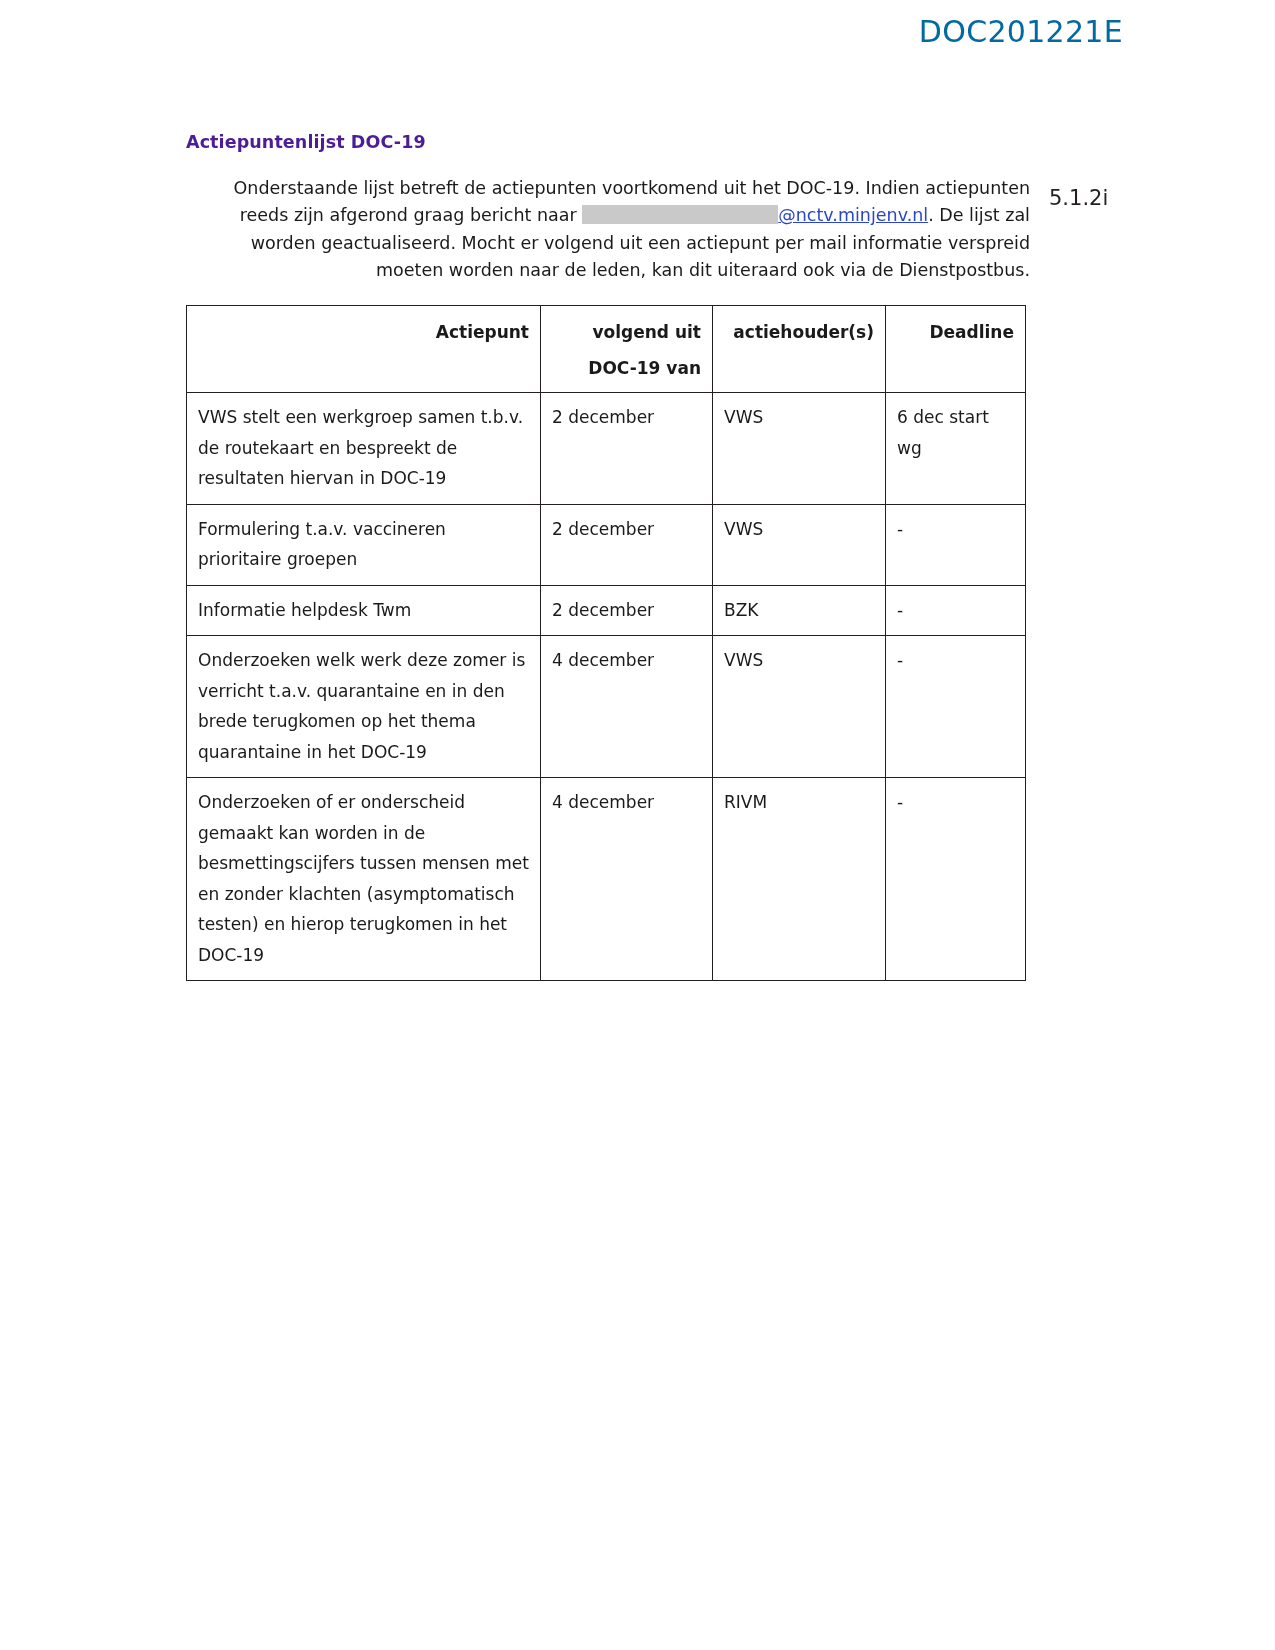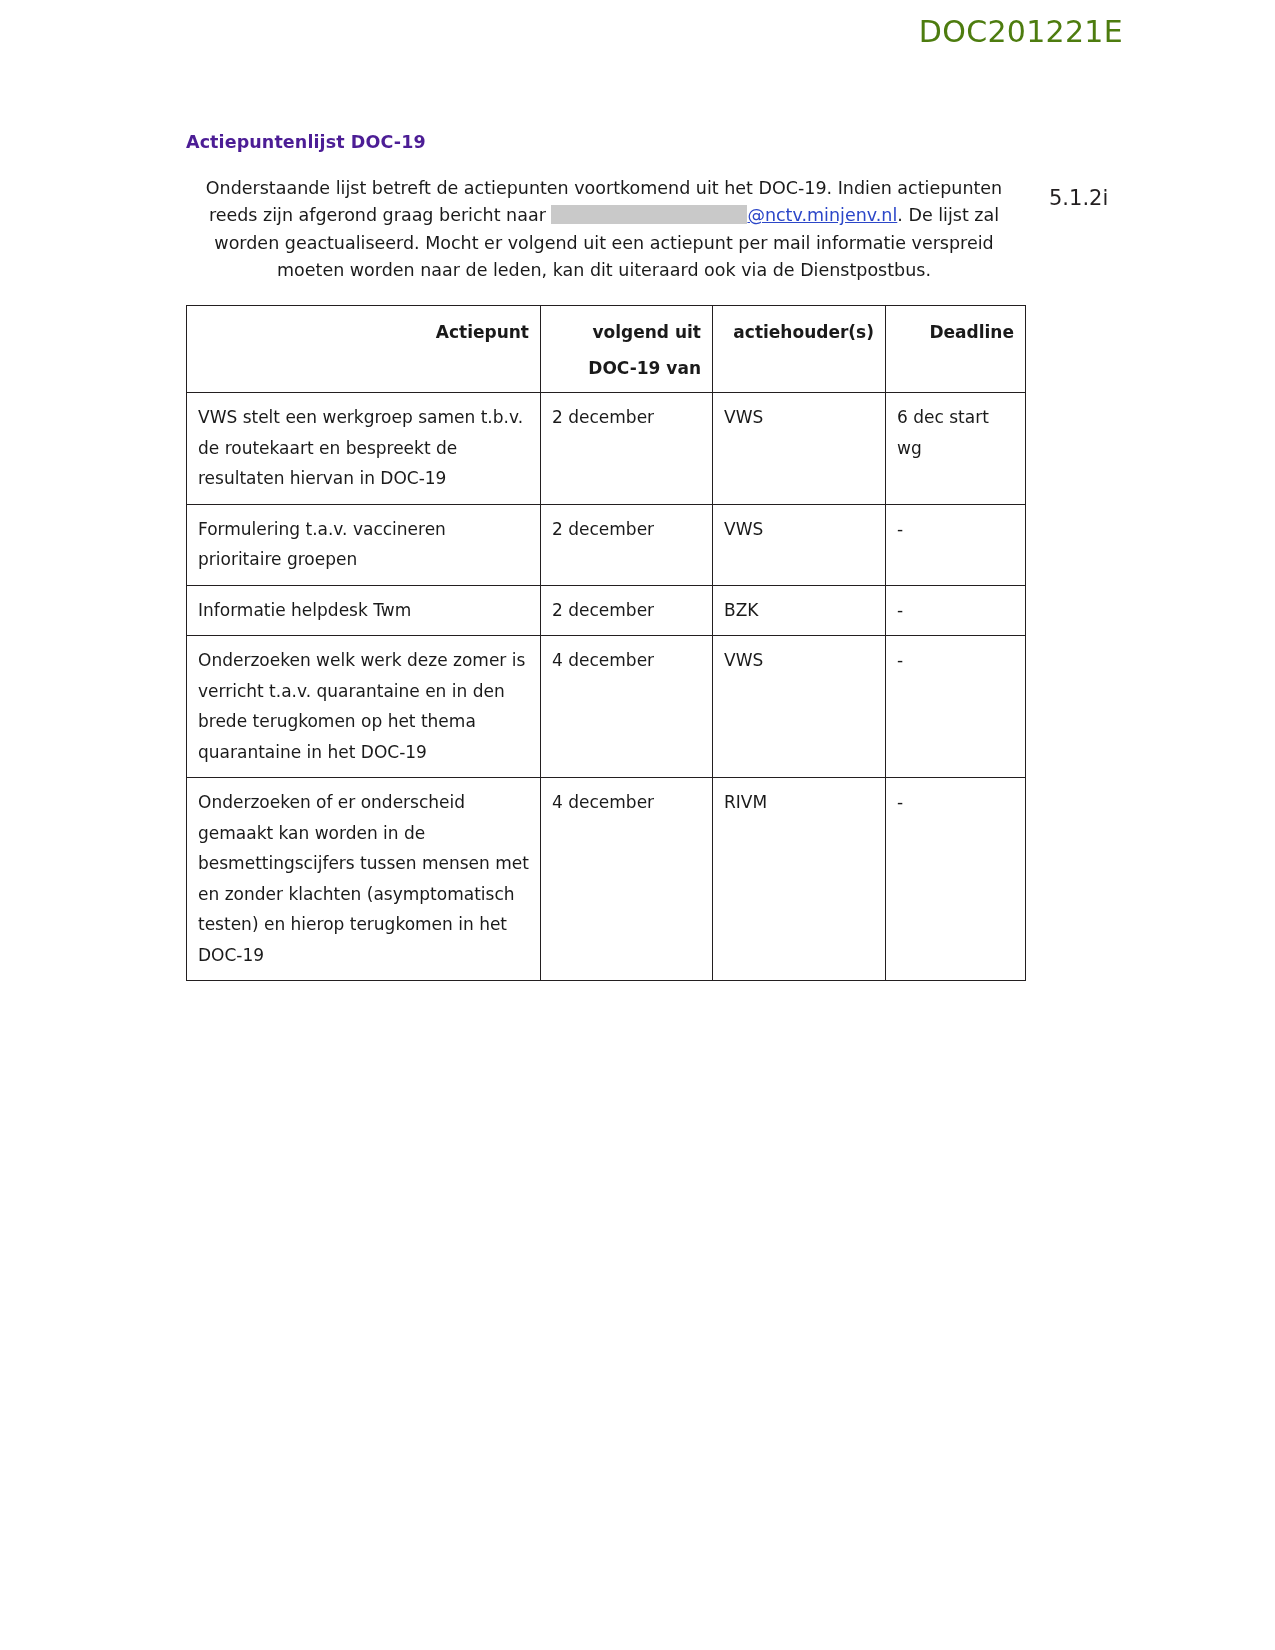--- a/index.html
+++ b/index.html
@@ -18,21 +18,21 @@
     background: #ffffff;
     overflow: hidden;
     box-sizing: border-box;
   }
   .doc-ref {
     position: absolute;
     top: 14px;
     right: 152px;
     font-size: 30px;
     letter-spacing: 0.3px;
-    color: #4d7c0f;
+    color: #0369a1;
     font-family: "DejaVu Sans", sans-serif;
     white-space: nowrap;
   }
   .content {
     position: absolute;
     left: 186px;
     top: 131px;
     width: 840px;
   }
   .doc-title {
@@ -40,22 +40,22 @@
     font-weight: bold;
     color: #4c1d95;
     letter-spacing: 0.1px;
     margin: 0 0 21px 0;
     line-height: 1.3;
   }
   .intro {
     font-size: 17.5px;
     line-height: 27.5px;
     color: #1a1a1a;
-    margin: 4px;
-    text-align: center;
+    margin: 16px;
+    text-align: right;
     width: 828px;
   }
   .redaction {
     display: inline-block;
     width: 196px;
     height: 19px;
     background: #c9c9c9;
     vertical-align: -3px;
     margin: 0 0px;
   }

